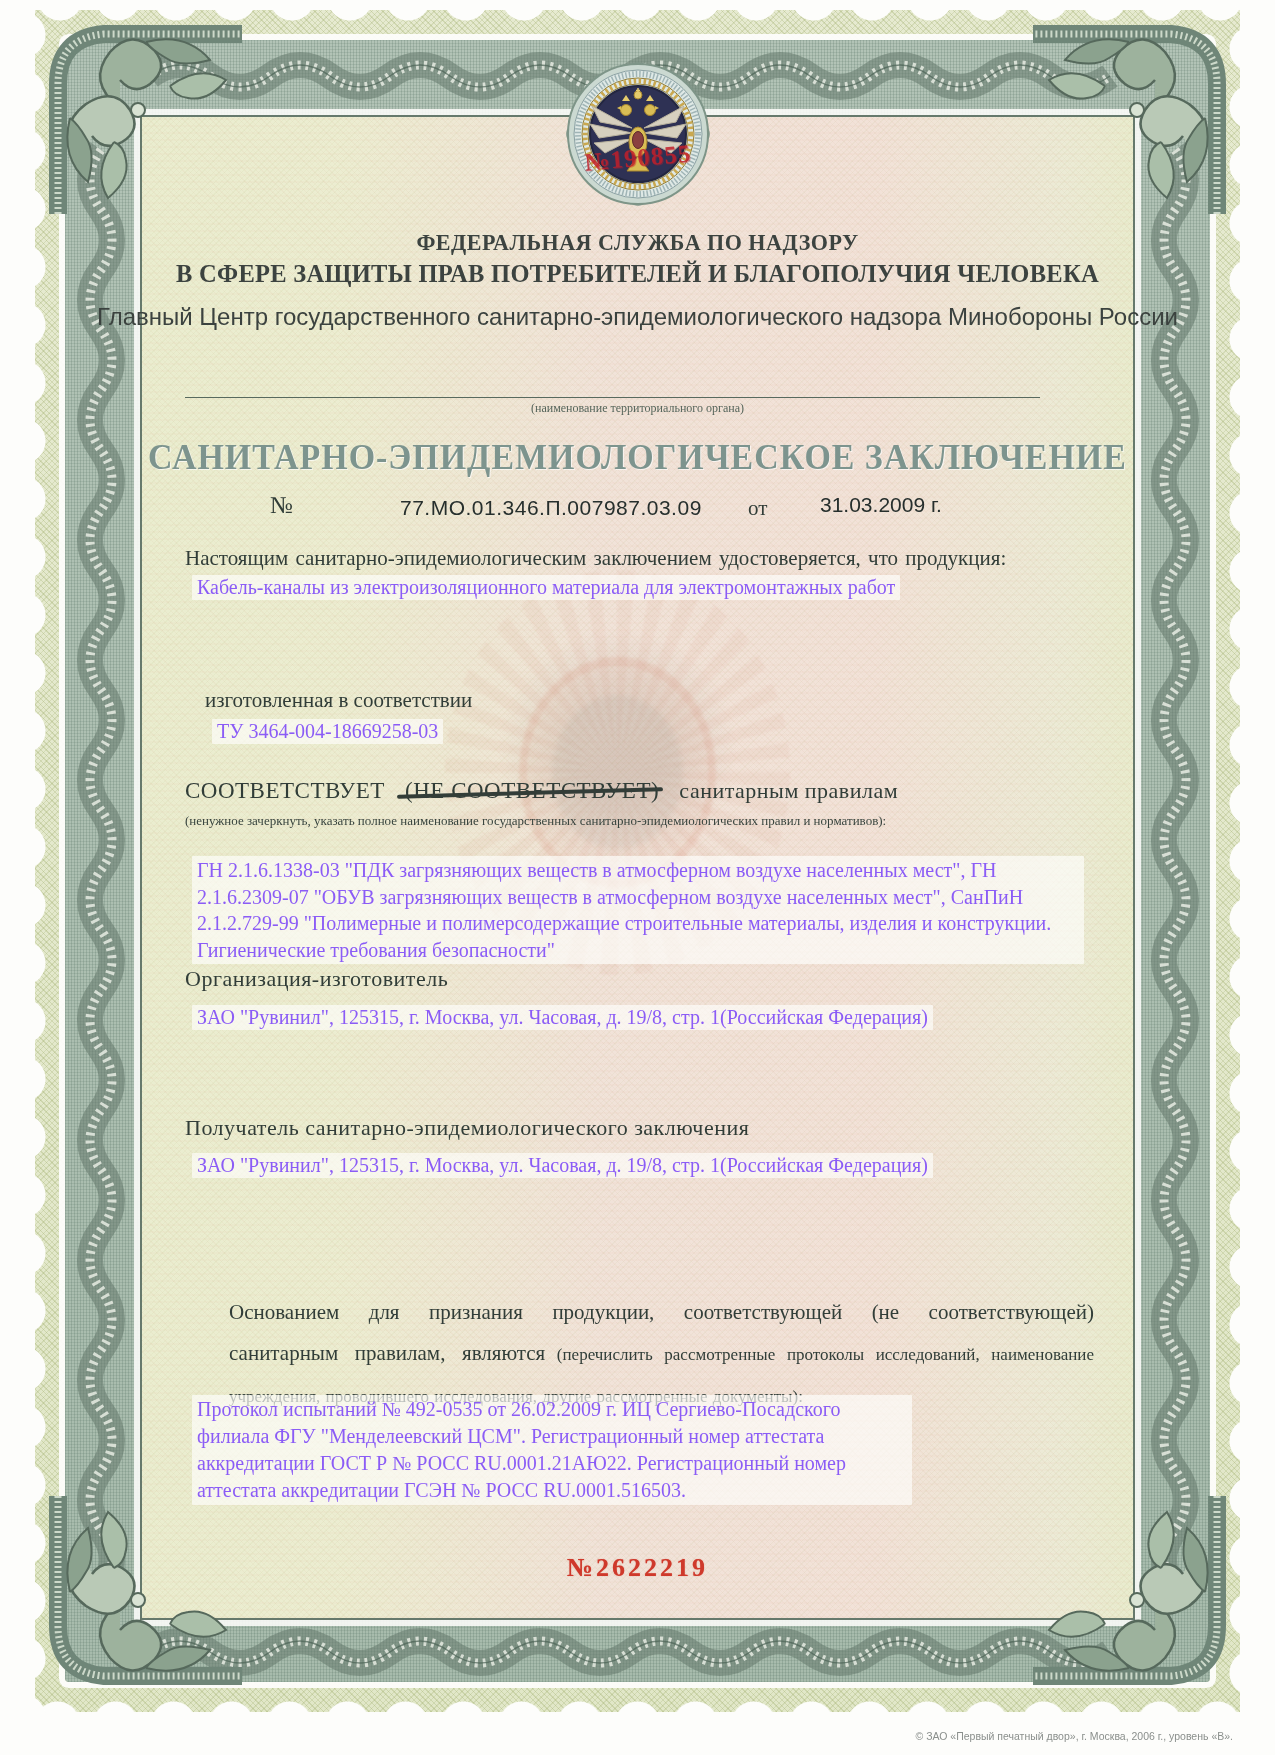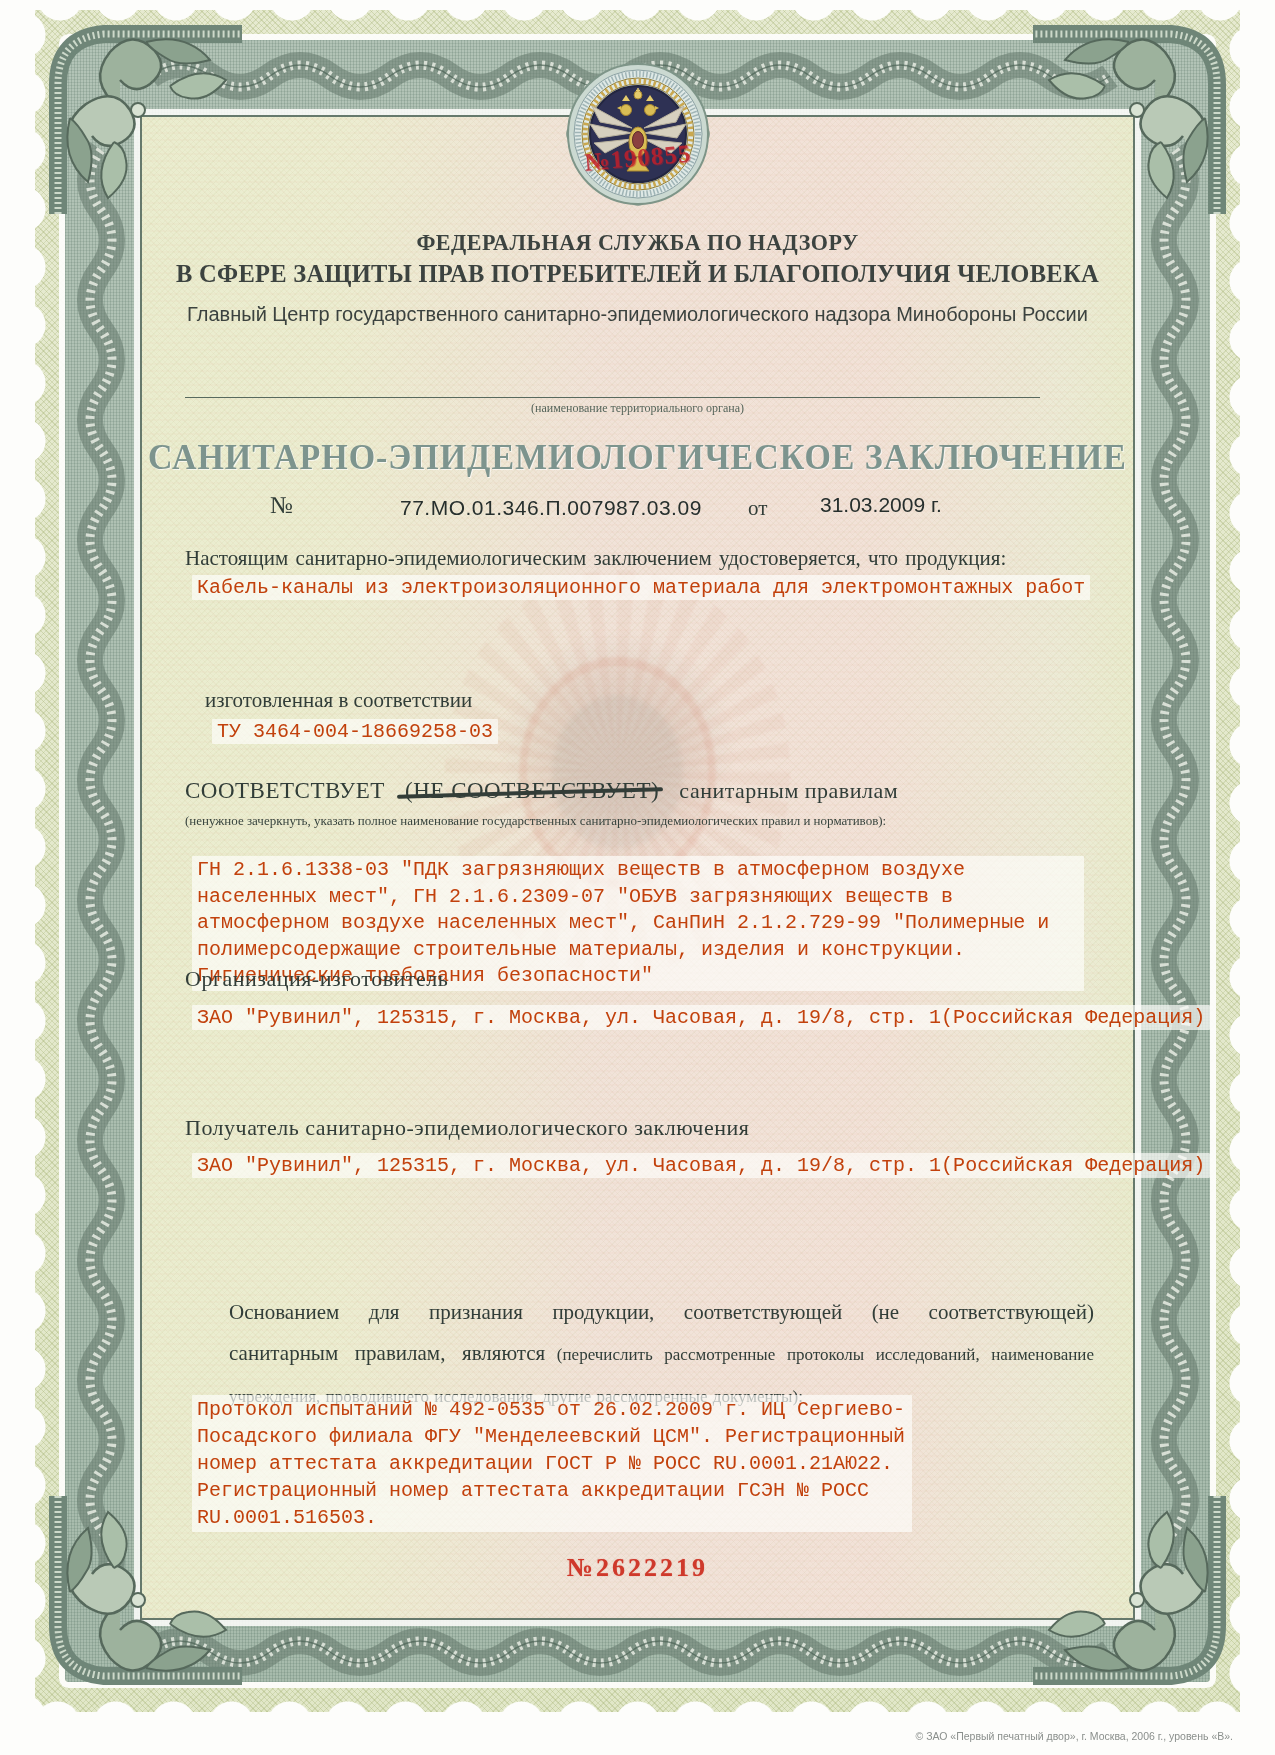--- a/index.html
+++ b/index.html
@@ -73,27 +73,27 @@
 
   
   .emblem { left:552px; top:48px; width:172px; height:172px; }
 
   
   .t { position:absolute; color:#313d38; }
   .center { text-align:center; }
   .serifb { font-family:"Liberation Serif", serif; font-weight:bold; }
   .sans  { font-family:"Liberation Sans", sans-serif; }
   .typed {
-    font-family:Liberation Mono, monospace; color:#c2410c;
+    font-family:Liberation Serif, serif; color:#8b5cf6;
     background:rgba(253,253,250,.68); padding:1px 5px; border-radius:1px;
   }
 
   .hdr1 { left:0; right:0; top:230px; font-size:23px; letter-spacing:.5px; color:#3c4340; transform:scaleX(.96); }
   .hdr2 { left:0; right:0; top:260px; font-size:25px; letter-spacing:.3px; color:#3c4340; transform:scaleX(.98); }
-  .dept { left:0; right:0; top:303px; font-size:20px; color:#3b423f; }
+  .dept { left:0; right:0; top:303px; font-size:24px; color:#3b423f; }
 
   .rule-terr { left:185px; width:855px; top:397px; border-top:1.5px solid #58695e; }
   .terr-cap { left:0; right:0; top:401px; font-size:12px; color:#55645a; }
 
   .doc-title { left:0; right:0; top:438px; font-size:35px; letter-spacing:1px;
     color:#7d948e; text-shadow:1px 1px 0 rgba(255,255,255,.65); transform:scaleX(.97); }
 
   .numrow-sign { left:270px; top:492px; font-size:24px; }
   .numrow-num  { left:400px; top:496px; font-size:21px; letter-spacing:.5px; color:#262f2d; font-family:"Liberation Sans", sans-serif; }
   .numrow-ot   { left:748px; top:496px; font-size:21px; }

